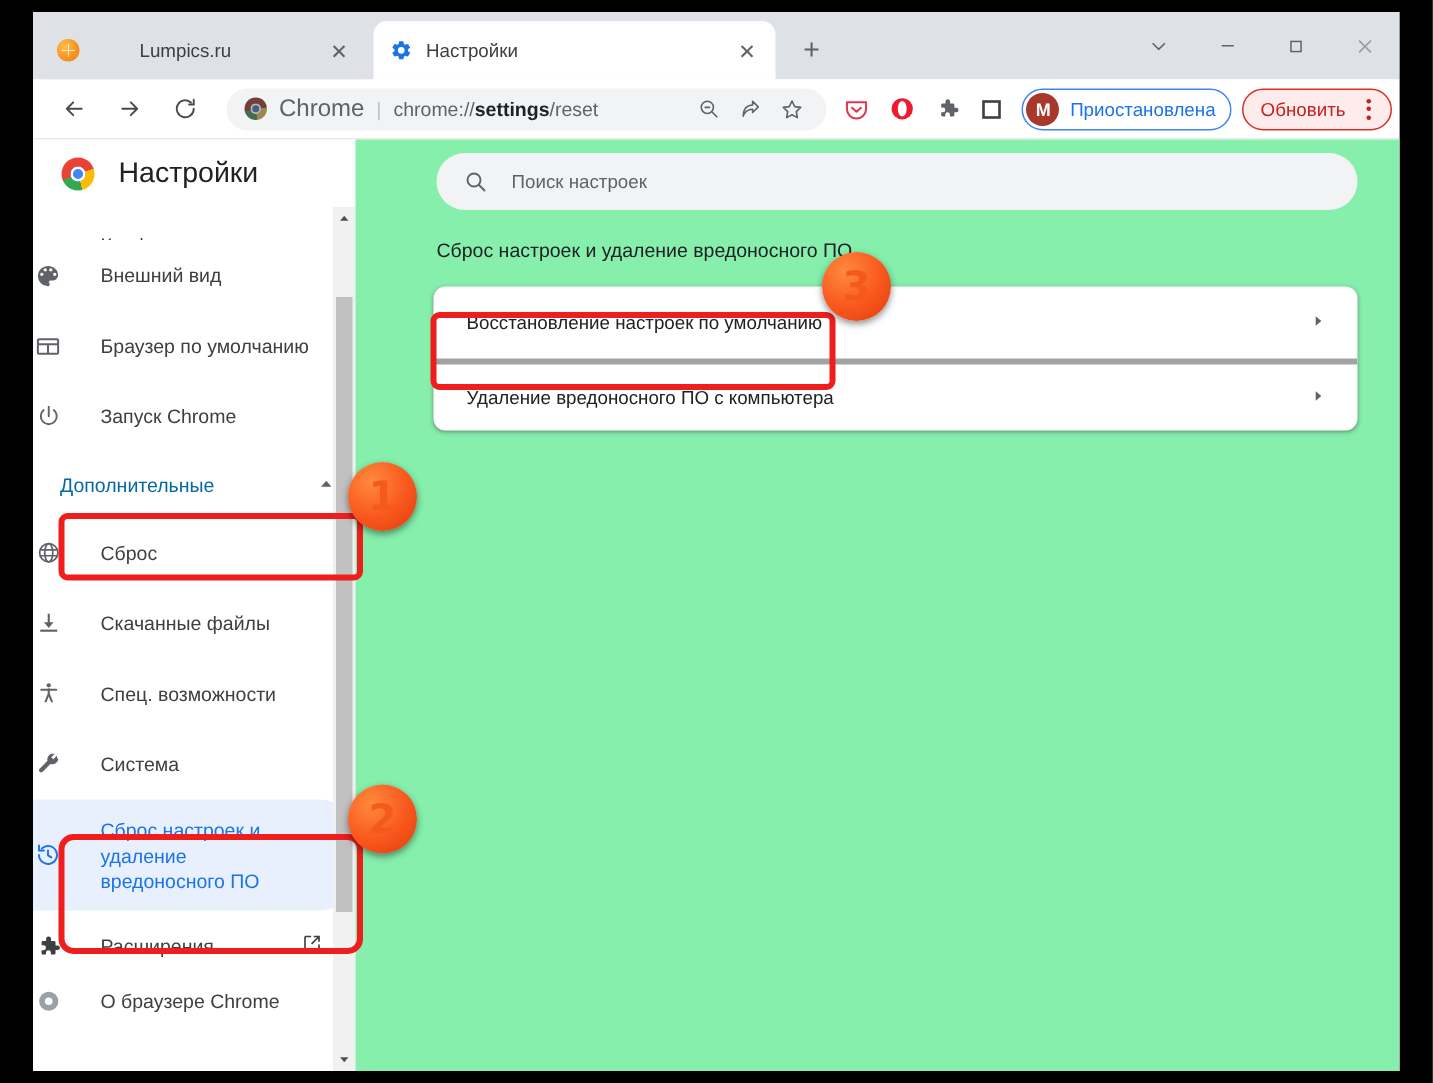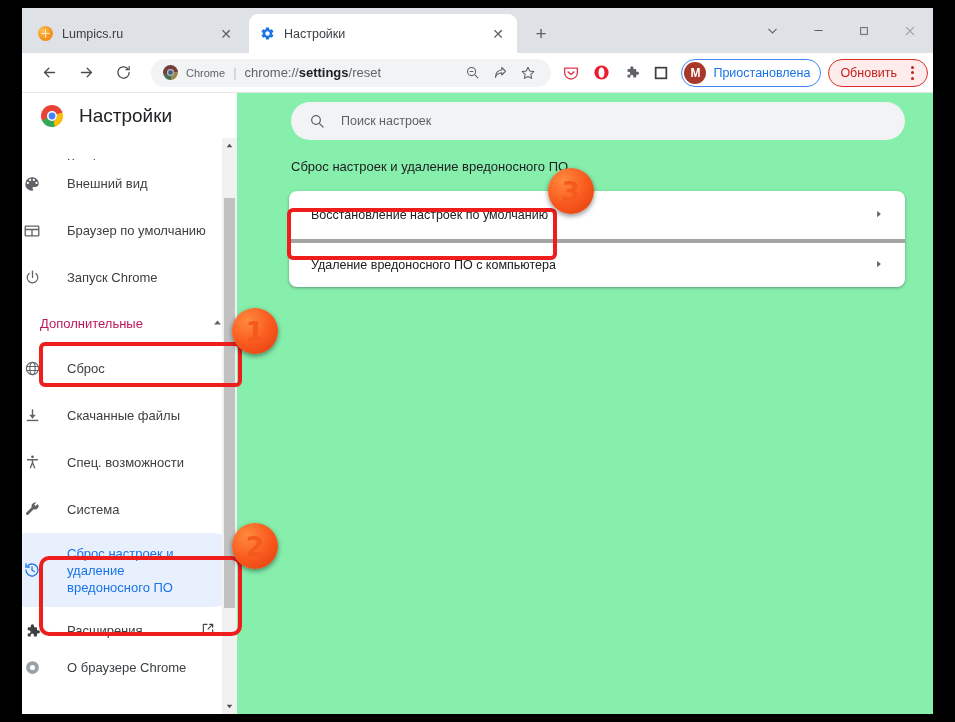--- a/index.html
+++ b/index.html
@@ -26,21 +26,21 @@
     background: #dee1e6;
   }
   .tab {
     position: absolute;
     top: 6px; height: 39px;
     border-radius: 9px 9px 0 0;
     display: flex; align-items: center;
     padding: 0 10px;
     cursor: default;
   }
-  .tab.inactive { left: 5px; width: 218px; background: #dee1e6; }
+  .tab.inactive { left: 5px; width: 218px; background: #dee1e6; gap: 31px; }
   .tab.active   { left: 227px; width: 268px; background: #ffffff; }
   .tab-favicon {
     width: 16px; height: 16px; flex: 0 0 16px;
     margin-right: 9px;
     display: flex; align-items: center; justify-content: center;
   }
   .orange-dot {
     width: 15px; height: 15px; border-radius: 50%;
     background: radial-gradient(circle at 35% 32%, #ffc24d 0%, #f79421 55%, #ed7f1c 100%);
     position: relative;
@@ -103,21 +103,21 @@
     width: 15px; height: 15px; border-radius: 50%;
     flex: 0 0 15px;
     background: conic-gradient(from -25deg,#ea4335 0 30%,#fbbc05 30% 55%,#34a853 55% 78%,#ea4335 78% 100%);
     position: relative; margin-right: 8px;
     filter: grayscale(.55) brightness(.72);
   }
   .chrome-logo::after{
     content:""; position:absolute; inset:4.2px; border-radius:50%;
     background:#4285f4; box-shadow: 0 0 0 1.2px #fff inset;
   }
-  .omni-scheme { font-size: 11px; color: #5f6368; }
+  .omni-scheme { font-size: 16px; color: #5f6368; }
   .omni-sep { color: #bdc1c6; margin: 0 8px; font-size: 13px; }
   .omni-url { font-size: 13px; color: #5f6368; white-space: nowrap; }
   .omni-url b { color: #202124; font-weight: 700; }
   .omni-actions { margin-left: auto; display: flex; align-items: center; gap: 2px; }
   .omni-ico {
     width: 26px; height: 26px;
     display: flex; align-items: center; justify-content: center;
     color: #5f6368; cursor: pointer;
   }
   .tb-ico {
@@ -190,21 +190,21 @@
     color: #5f6368;
   }
   .navitem .nav-label { white-space: nowrap; }
   .navitem.clipped-top { height: 22px; align-items: flex-end; overflow: hidden; }
   .navitem.clipped-top .nav-label { position: relative; top: 11px; }
   .navitem.clipped-bottom { height: 26px; overflow: hidden; }
 
   .adv-row {
     display: flex; align-items: center;
     height: 44px; padding: 0 14px 0 18px;
-    font-size: 13px; color: #be185d; cursor: pointer;
+    font-size: 13px; color: #0369a1; cursor: pointer;
   }
   .adv-row .caret { margin-left: auto; color: #5f6368; }
 
   .navitem.selected {
     background: #e8f0fe;
     border-radius: 0 24px 24px 0;
     color: #1a73e8;
     height: 74px; align-items: center;
   }
   .navitem.selected .nav-ico { color: #1a73e8; }

